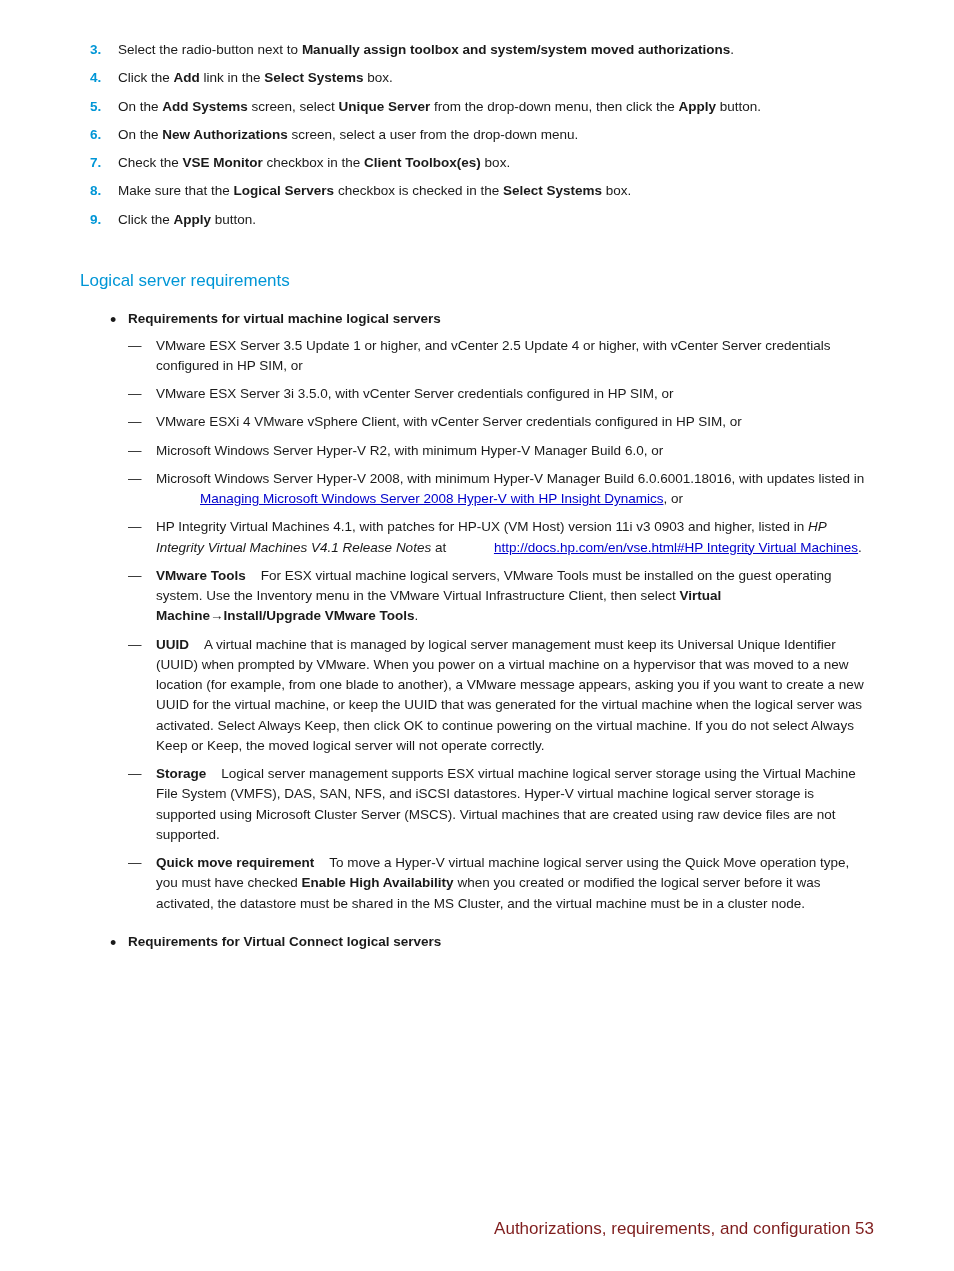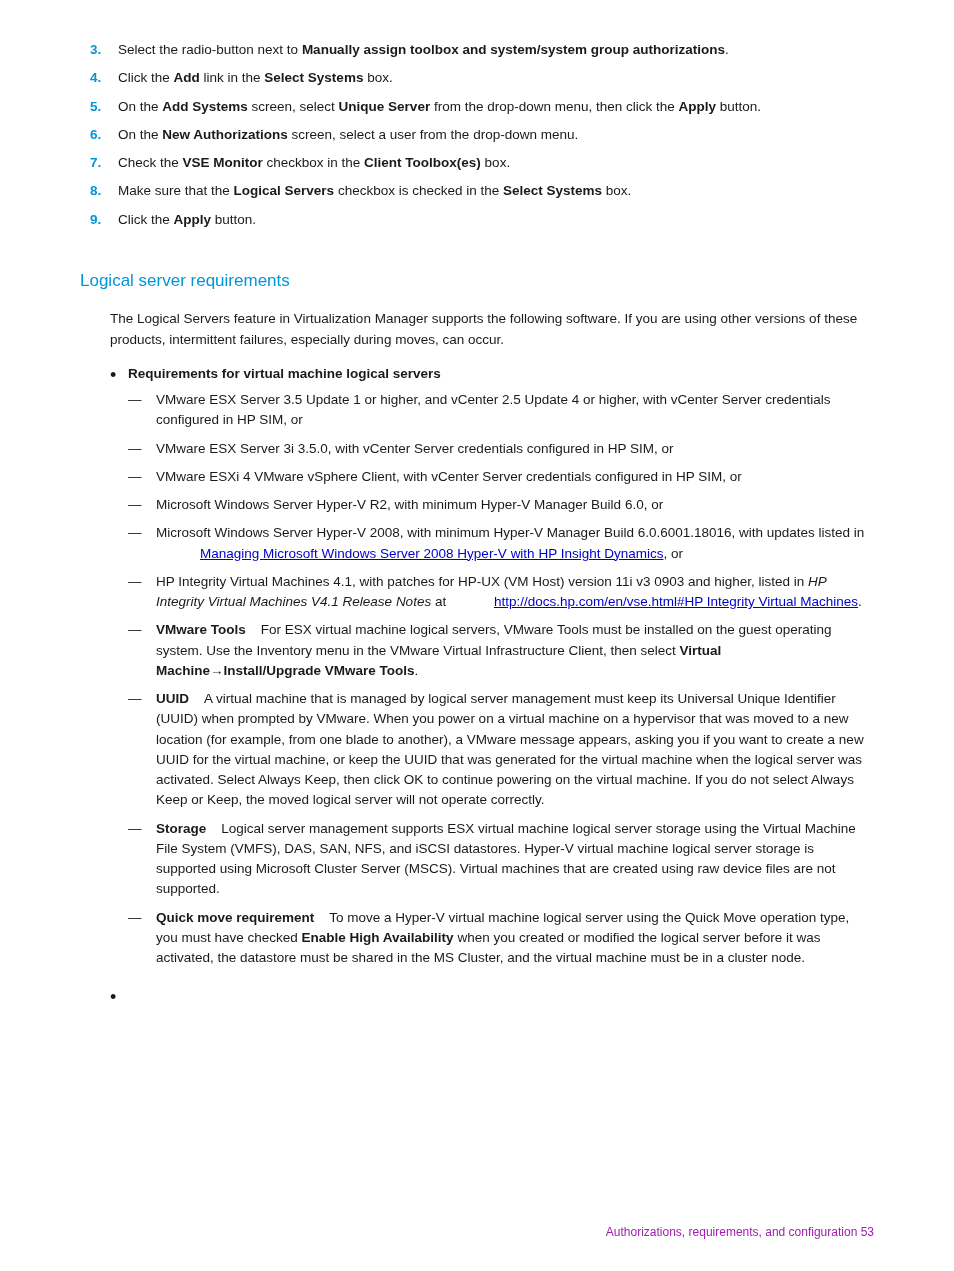--- a/index.html
+++ b/index.html
@@ -93,34 +93,34 @@
     }
     a {
       color: #0000cc;
       text-decoration: underline;
       margin-left: 44px;
     }
     .footer {
       position: absolute;
       bottom: 30px;
       right: 80px;
-      font-size: 12px;
-      color: #a21caf;
+      font-size: 17px;
+      color: #7f1d1d;
     }
   </style>
 </head>
 <body>
 
 <div class="page">
 
   <ul class="numbered-list">
     <li>
       <span class="list-num">3.</span>
       <span class="list-content">
-        Select the radio-button next to <b>Manually assign toolbox and system/system group authorizations</b>.
+        Select the radio-button next to <b>Manually assign toolbox and system/system moved authorizations</b>.
       </span>
     </li>
     <li>
       <span class="list-num">4.</span>
       <span class="list-content">
         Click the <b>Add</b> link in the <b>Select Systems</b> box.
       </span>
     </li>
     <li>
       <span class="list-num">5.</span>
@@ -149,21 +149,20 @@
     <li>
       <span class="list-num">9.</span>
       <span class="list-content">
         Click the <b>Apply</b> button.
       </span>
     </li>
   </ul>
 
   <h2 class="section-heading">Logical server requirements</h2>
 
-  <p class="section-intro">The Logical Servers feature in Virtualization Manager supports the following software. If you are using other versions of these products, intermittent failures, especially during moves, can occur.</p>
 
   <ul class="bullet-list">
 
     <li>
       <span class="bullet-dot">•</span>
       <div class="bullet-content">
         <b>Requirements for virtual machine logical servers</b>
         <ul class="sub-list">
           <li>
             <span class="em-dash">—</span>
@@ -204,19 +203,22 @@
           <li>
             <span class="em-dash">—</span>
             <span class="sub-content"><b>Quick move requirement</b>&nbsp;&nbsp;&nbsp;&nbsp;To move a Hyper-V virtual machine logical server using the Quick Move operation type, you must have checked <b>Enable High Availability</b> when you created or modified the logical server before it was activated, the datastore must be shared in the MS Cluster, and the virtual machine must be in a cluster node.</span>
           </li>
         </ul>
       </div>
     </li>
 
     <li>
       <span class="bullet-dot">•</span>
+      <div class="bullet-content">
+        <b>Requirements for Virtual Connect logical servers</b>
+      </div>
     </li>
 
   </ul>
 
   <div class="footer">Authorizations, requirements, and configuration    53</div>
 
 </div>
 
 </body></html>

